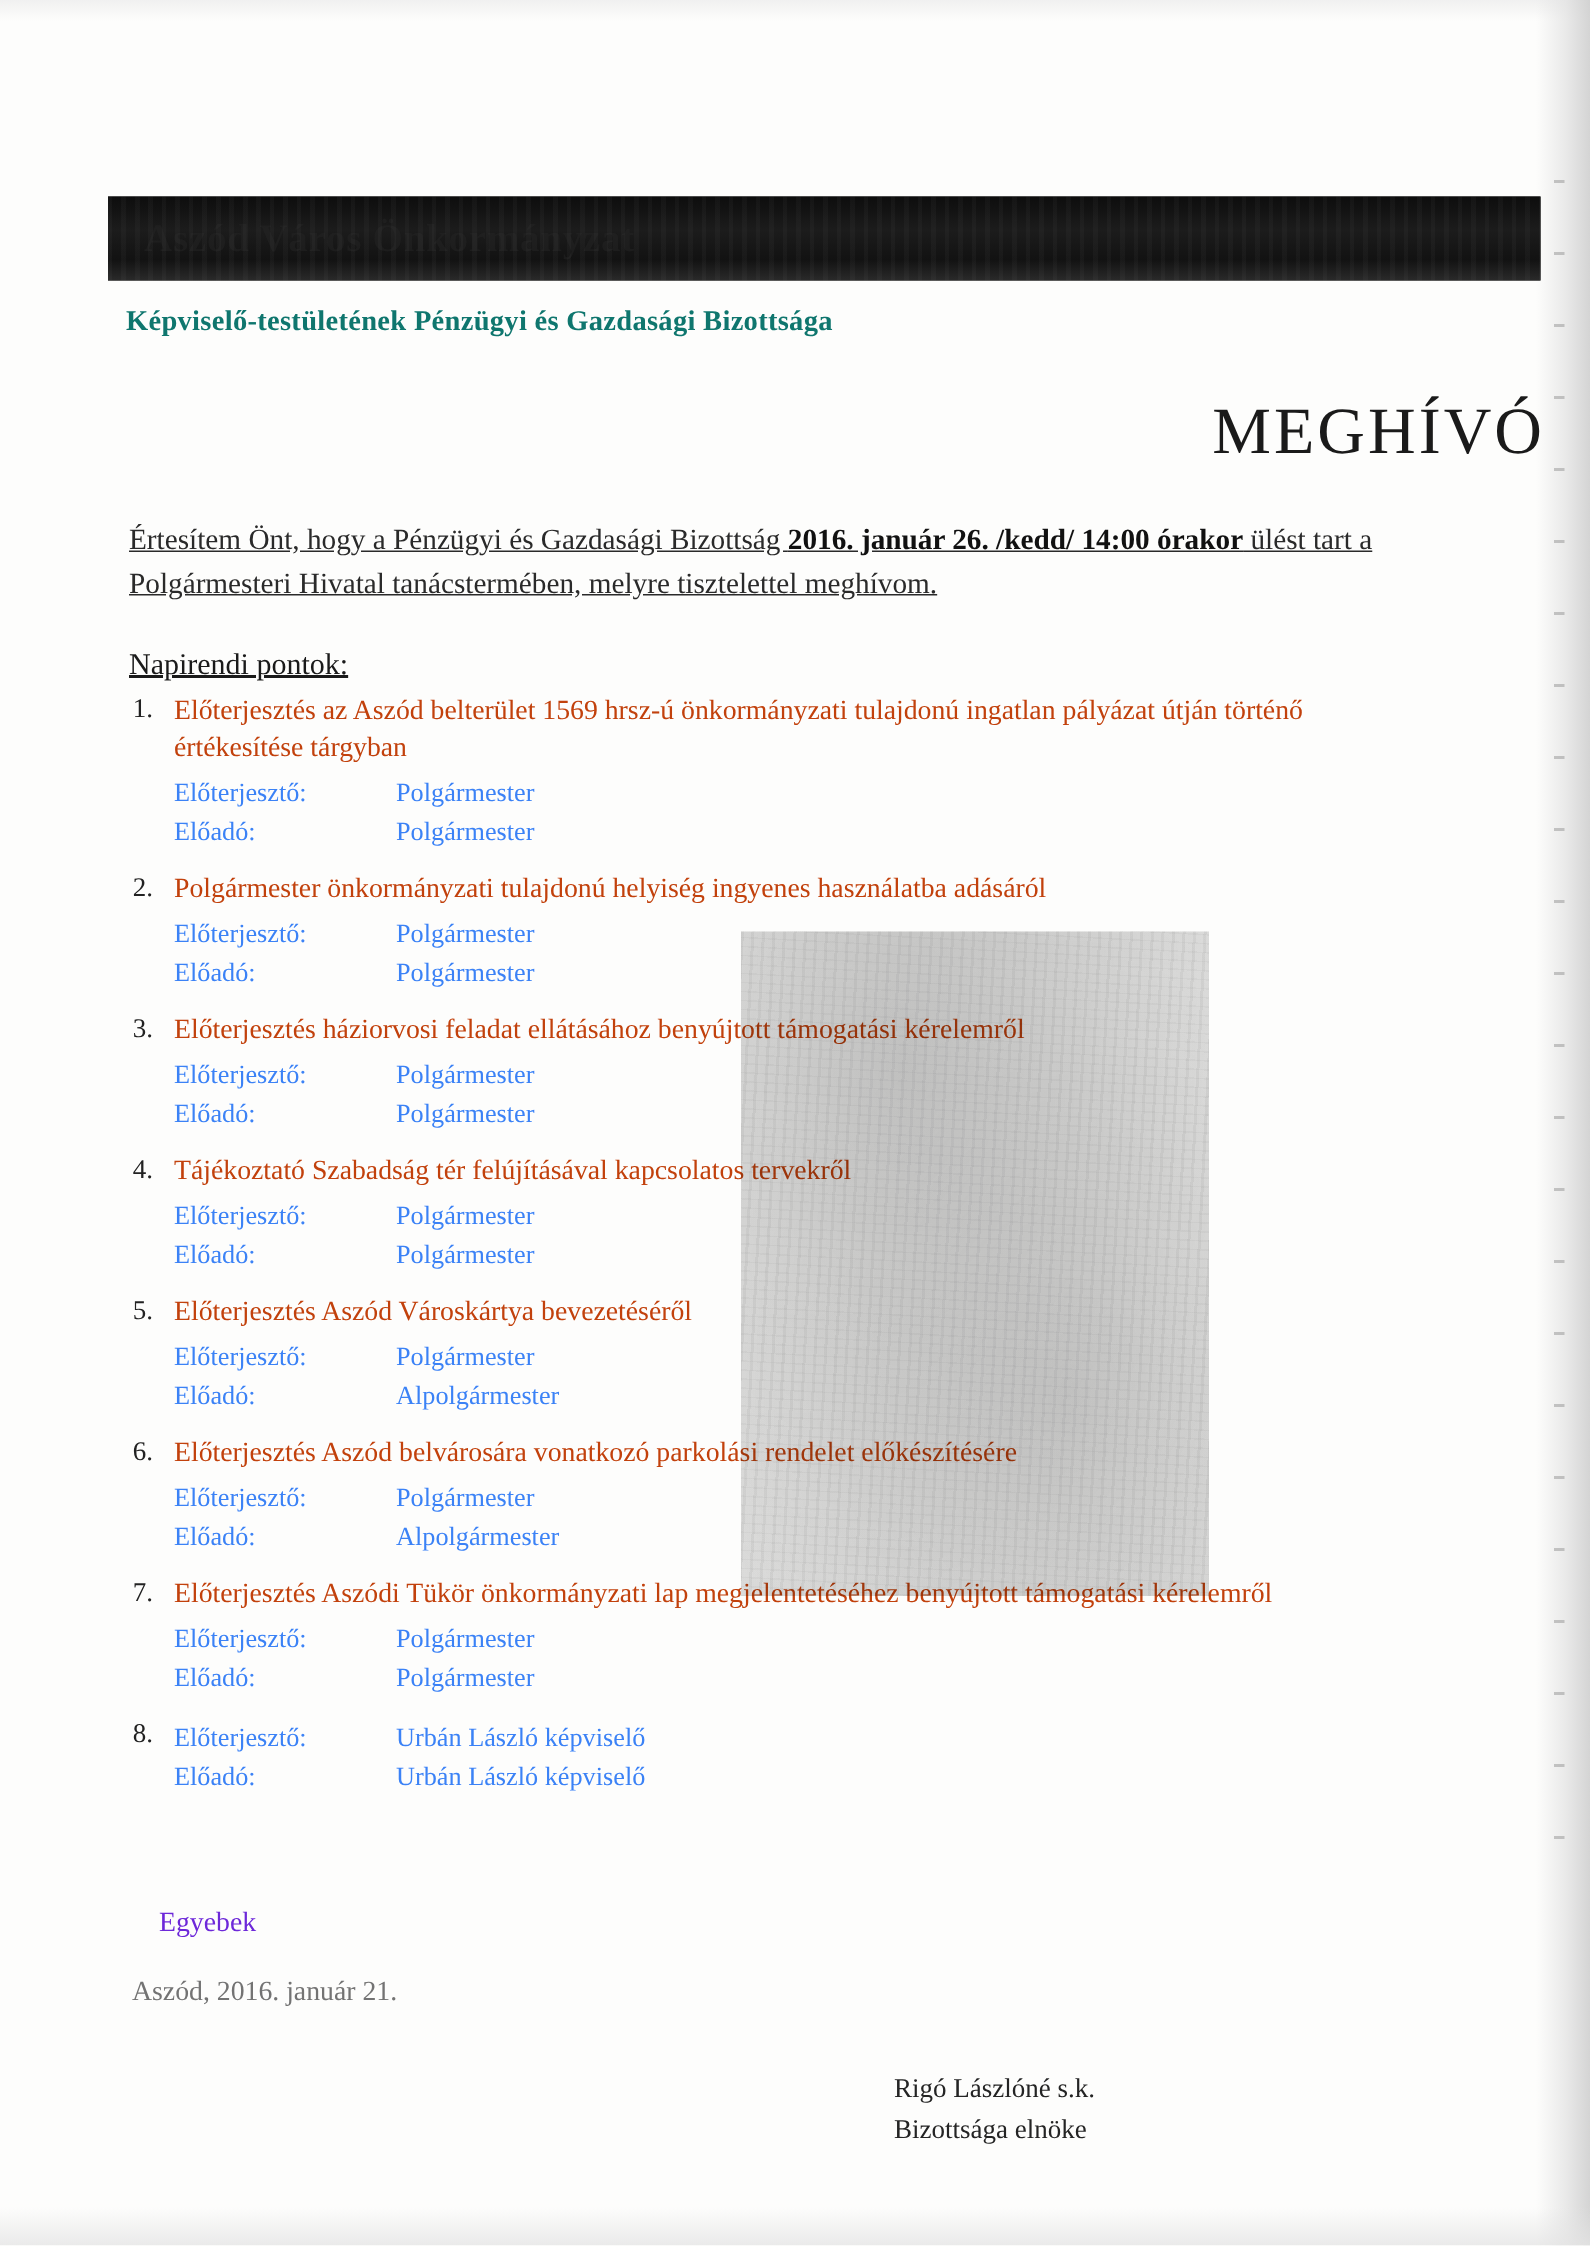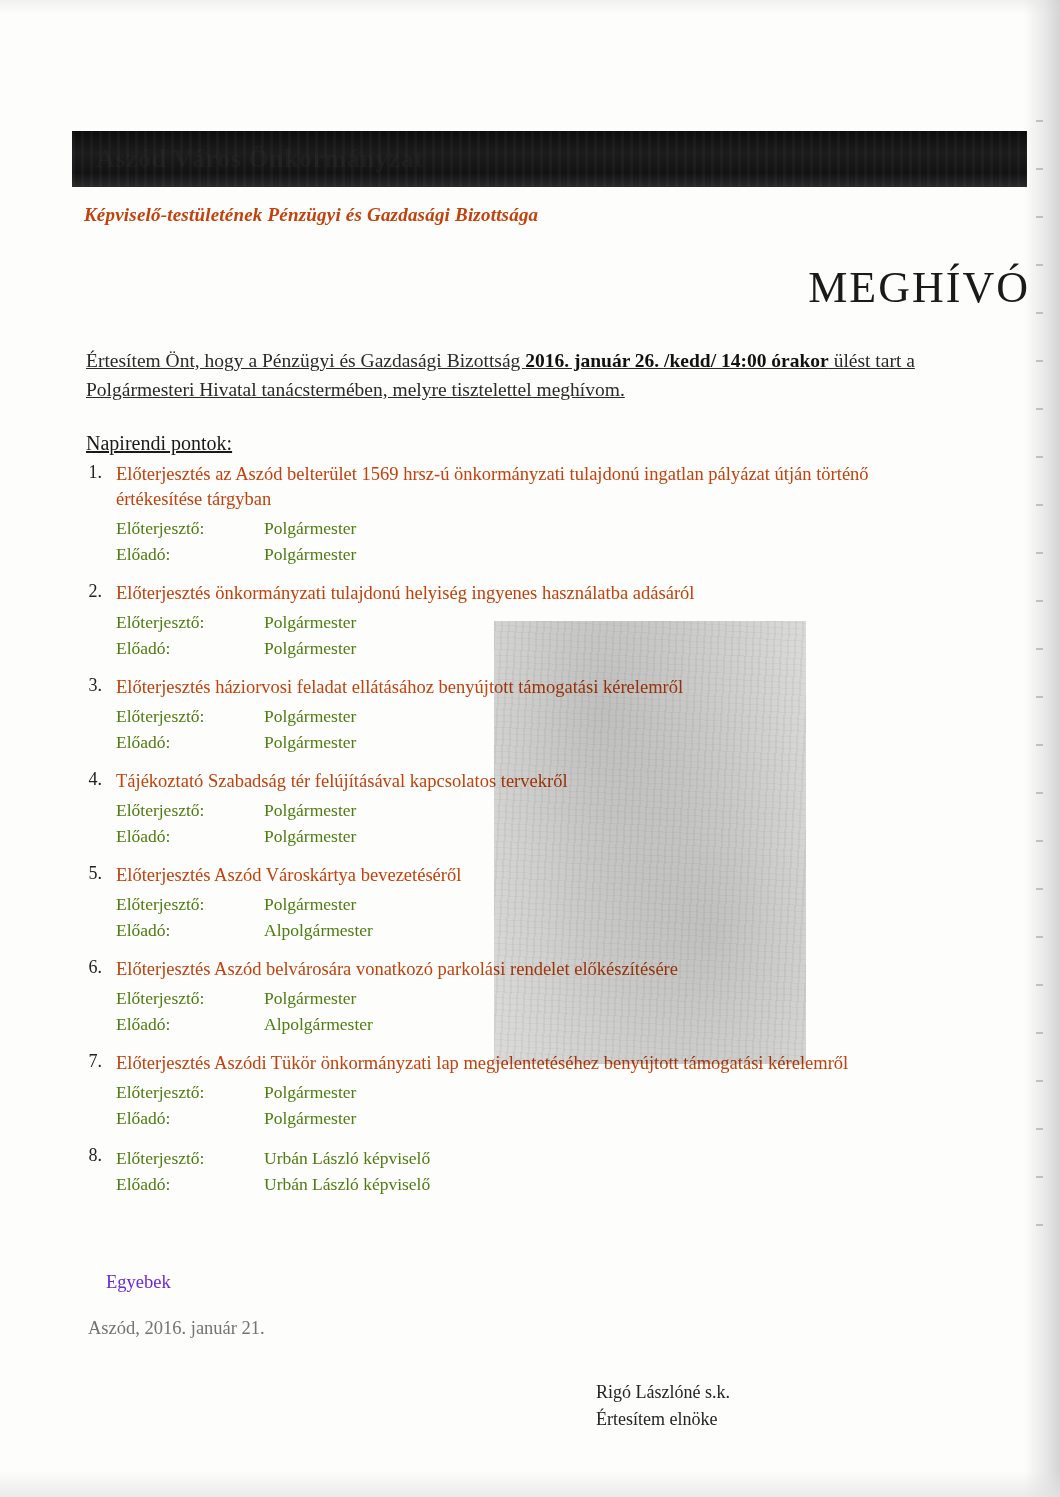--- a/index.html
+++ b/index.html
@@ -80,25 +80,24 @@
     font-weight: bold;
     color: rgba(36,36,36,0.55);
     letter-spacing: .5px;
     white-space: nowrap;
   }
 
   .subtitle {
     position: absolute;
     left: 84px;
     top: 204px;
-    font-style: italic;
     font-weight: bold;
     font-size: 19px;
     letter-spacing: .2px;
-    color: #c2410c;
+    color: #0f766e;
   }
 
   .doc-title {
     position: absolute;
     left: 0;
     top: 262px;
     width: 1030px;
     text-align: right;
     font-size: 44px;
     letter-spacing: 2px;
@@ -155,21 +154,21 @@
     padding-right: 10px;
   }
   .roles {
     margin-left: 48px;
     margin-top: 3px;
   }
   .role-row {
     display: flex;
     font-size: 17.5px;
     line-height: 26px;
-    color: #4d7c0f;
+    color: #3b82f6;
     align-items: center;
   }
   .role-label { width: 148px; }
   .role-value { }
 
   .misc {
     position: absolute;
     left: 106px;
     top: 1272px;
     font-size: 18.5px;
@@ -276,21 +275,21 @@
         </div>
         <div class="role-row">
           <div class="role-label">Előadó:</div>
           <div class="role-value">Polgármester</div>
         </div>
       </div>
     </div>
 
     <div class="agenda-item">
       <div class="agenda-num">2.</div>
-      <div class="agenda-title">Előterjesztés önkormányzati tulajdonú helyiség ingyenes használatba adásáról</div>
+      <div class="agenda-title">Polgármester önkormányzati tulajdonú helyiség ingyenes használatba adásáról</div>
       <div class="roles">
         <div class="role-row">
           <div class="role-label">Előterjesztő:</div>
           <div class="role-value">Polgármester</div>
         </div>
         <div class="role-row">
           <div class="role-label">Előadó:</div>
           <div class="role-value">Polgármester</div>
         </div>
       </div>
@@ -386,18 +385,18 @@
     </div>
 
   </div>
 
   <div class="misc">Egyebek</div>
 
   <div class="place-date">Aszód, 2016. január 21.</div>
 
   <div class="signature">
     <div>Rigó Lászlóné s.k.</div>
-    <div>Értesítem elnöke</div>
+    <div>Bizottsága elnöke</div>
   </div>
 
   <div class="smudge"></div>
 
 </div>
 
 </body></html>

